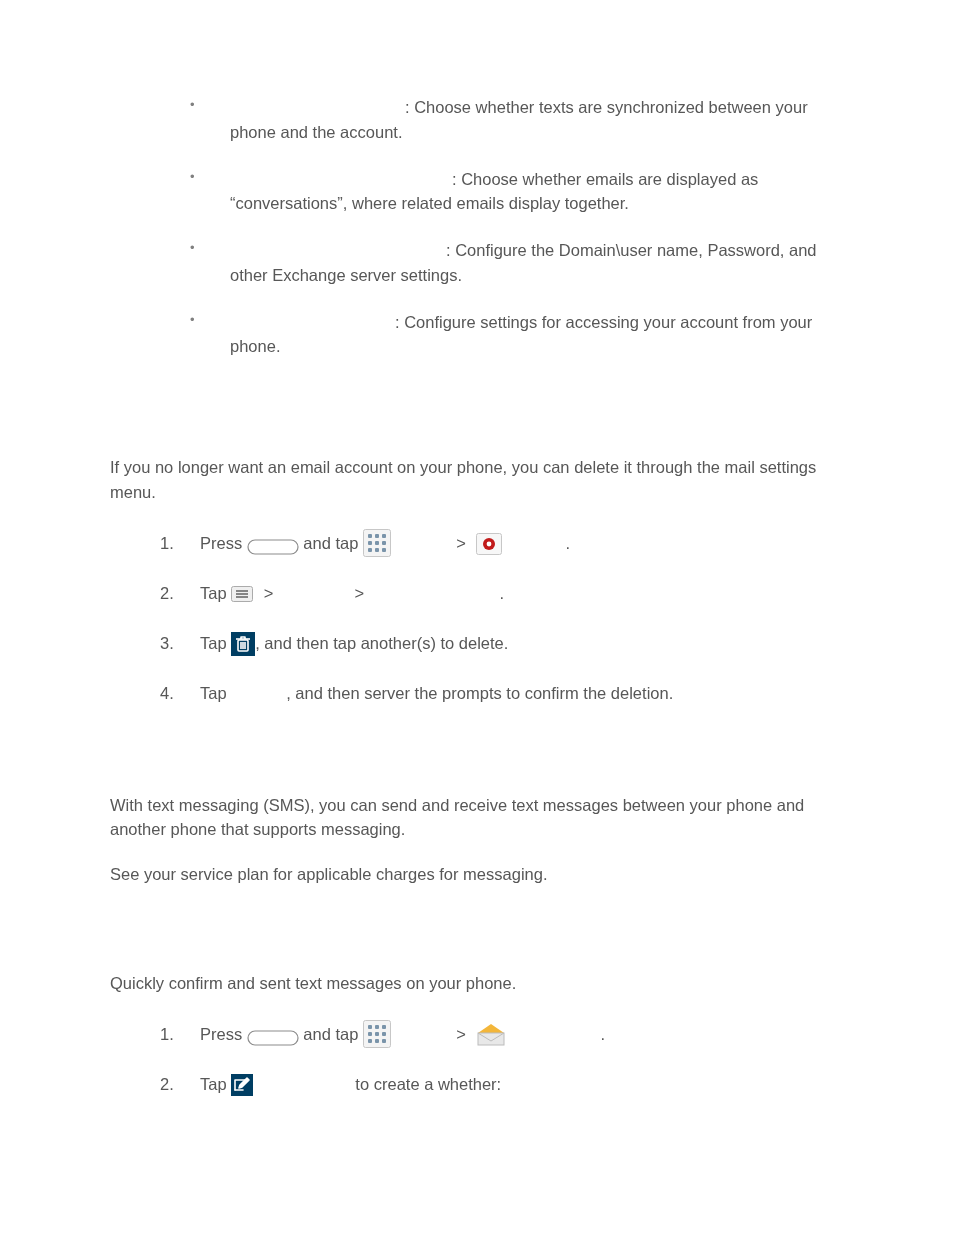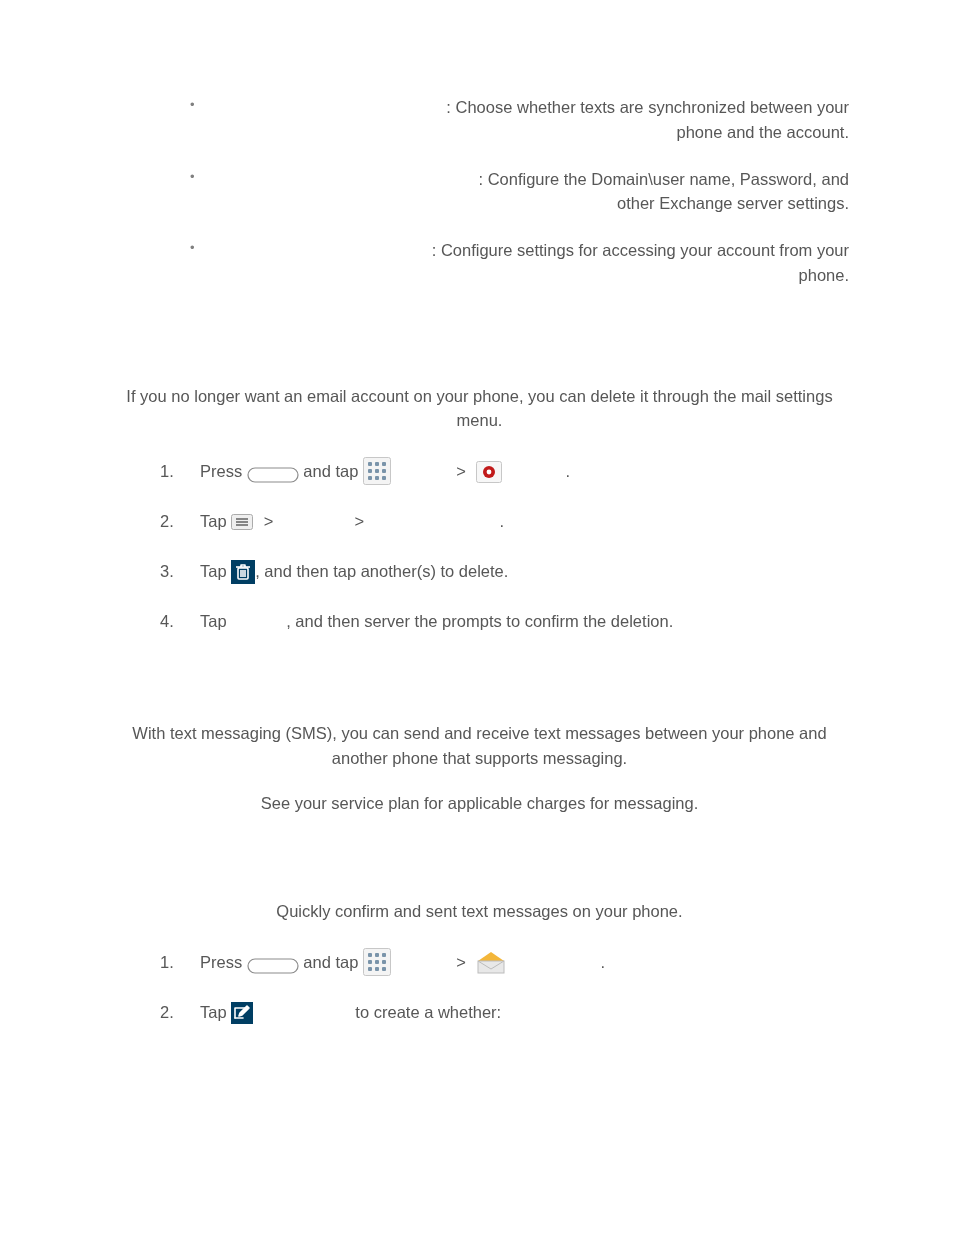--- a/index.html
+++ b/index.html
@@ -18,42 +18,40 @@
     position: relative;
   }
   .content {
     font-size: 16.5px;
     line-height: 1.5;
   }
   .bullets {
     list-style: none;
     padding: 0;
     margin: 0 0 0 80px;
-    text-align: right;
   }
   .bullets > li {
     position: relative;
     padding: 0 0 0 40px;
     margin: 0 0 22px 0;
   }
   .bullets > li::before {
     content: "•";
     position: absolute;
     left: 0;
     top: 0;
     font-size: 13px;
     color: #808080;
   }
   .ghost {
     display: inline-block;
   }
   .para {
     margin: 20px 0;
     padding: 0;
-    text-align: center;
   }
   .num-list {
     list-style: none;
     padding: 0;
     margin: 24px 0 0 50px;
     counter-reset: step;
   }
   .num-list > li {
     counter-increment: step;
     position: relative;
@@ -88,20 +86,23 @@
 </style>
 </head>
 <body>
 
 <div class="page">
   <div class="content">
 
     <ul class="bullets">
       <li>
         <span class="ghost" style="width:175px"></span><span>: Choose whether texts are synchronized between your phone and the account.</span>
+      </li>
+      <li>
+        <span class="ghost" style="width:222px"></span><span>: Choose whether emails are displayed as “conversations”, where related emails display together.</span>
       </li>
       <li>
         <span class="ghost" style="width:216px"></span><span>: Configure the Domain\user name, Password, and other Exchange server settings.</span>
       </li>
       <li>
         <span class="ghost" style="width:165px"></span><span>: Configure settings for accessing your account from your phone.</span>
       </li>
     </ul>
 
     <div class="section-gap-lg"></div>

